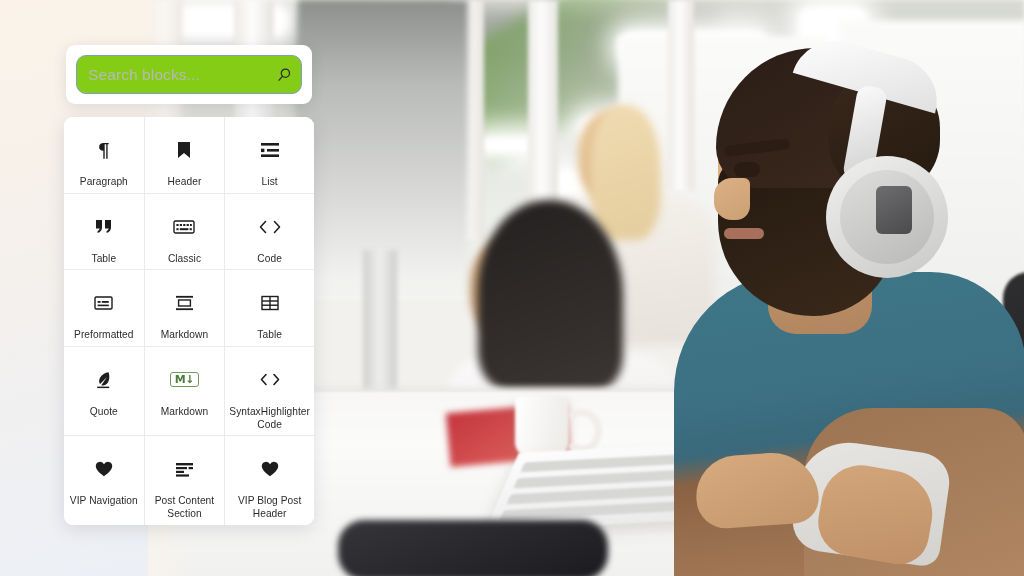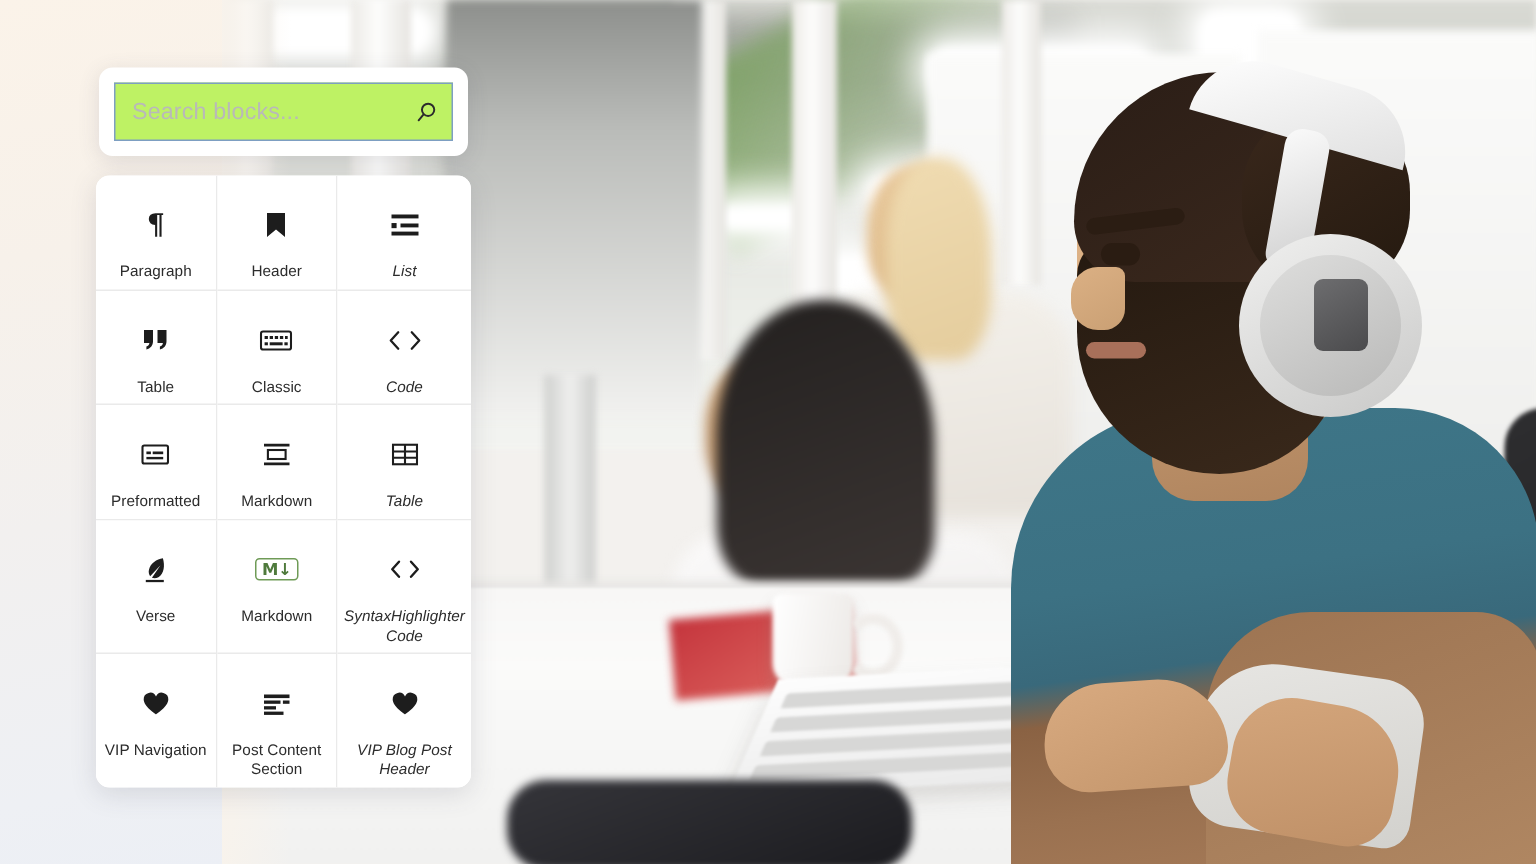--- a/index.html
+++ b/index.html
@@ -236,21 +236,21 @@
   
   .search-panel{
     position:absolute;left:66px;top:45px;width:246px;height:59px;
     background:#ffffff;border-radius:9px;
     box-shadow:0 3px 14px rgba(70,70,90,.14);
     z-index:60;
     display:flex;align-items:center;justify-content:center;
   }
   .search-field{
     position:relative;width:224px;height:37px;
-    border:1.6px solid #7d9fc2;border-radius:0;background:#bef264;
+    border:1.6px solid #7d9fc2;border-radius:10px;background:#84cc16;
     display:flex;align-items:flex-end;
   }
   .search-field input{
     border:0;outline:0;background:transparent;
     font-family:"Liberation Sans", sans-serif;
     font-size:15.5px;color:#3b3b3b;
     padding:0 30px 0 11px;width:100%;height:100%;
     letter-spacing:.1px;
   }
   .search-field input::placeholder{color:#b9b9b9;}
@@ -271,21 +271,21 @@
   }
   .cell{
     position:relative;
     display:flex;flex-direction:column;align-items:center;justify-content:flex-start;
     padding-top:20px;
     border-right:1px solid #eaeaea;
     border-bottom:1px solid #eaeaea;
     box-sizing:border-box;
     background:#fff;
   }
-  .cell:nth-child(3n){border-right:0;font-style:italic;}
+  .cell:nth-child(3n){border-right:0;}
   .cell:nth-child(n+13){border-bottom:0;}
   .cell-icon{
     height:26px;display:flex;align-items:center;justify-content:center;
     color:#1d1d1d;margin-bottom:12px;
   }
   .cell-label{
     font-size:10.2px;color:#2c2c2c;text-align:center;line-height:1.28;
     padding:0 4px;letter-spacing:.05px;
   }
   .md-badge{
@@ -508,21 +508,21 @@
         <span class="cell-label">Table</span>
       </div>
 
       <div class="cell">
         <span class="cell-icon">
           <svg width="17" height="18" viewBox="0 0 17 18" fill="currentColor">
             <path d="M13.6 1.2c-4.2.6-8.3 3.4-9.3 7.6-.4 1.7 0 3.2.8 4.3L12 5.9l-5.7 8.3c1.3.5 2.9.4 4.3-.4 3.9-2.2 4.4-8 3-12.6z"></path>
             <rect x="2.2" y="15.6" width="12" height="1.5"></rect>
           </svg>
         </span>
-        <span class="cell-label">Verse</span>
+        <span class="cell-label">Quote</span>
       </div>
 
       <div class="cell">
         <span class="cell-icon">
           <span class="md-badge">
             <span>M</span>
               <span>↓</span>
           </span>
         </span>
         <span class="cell-label">Markdown</span>

